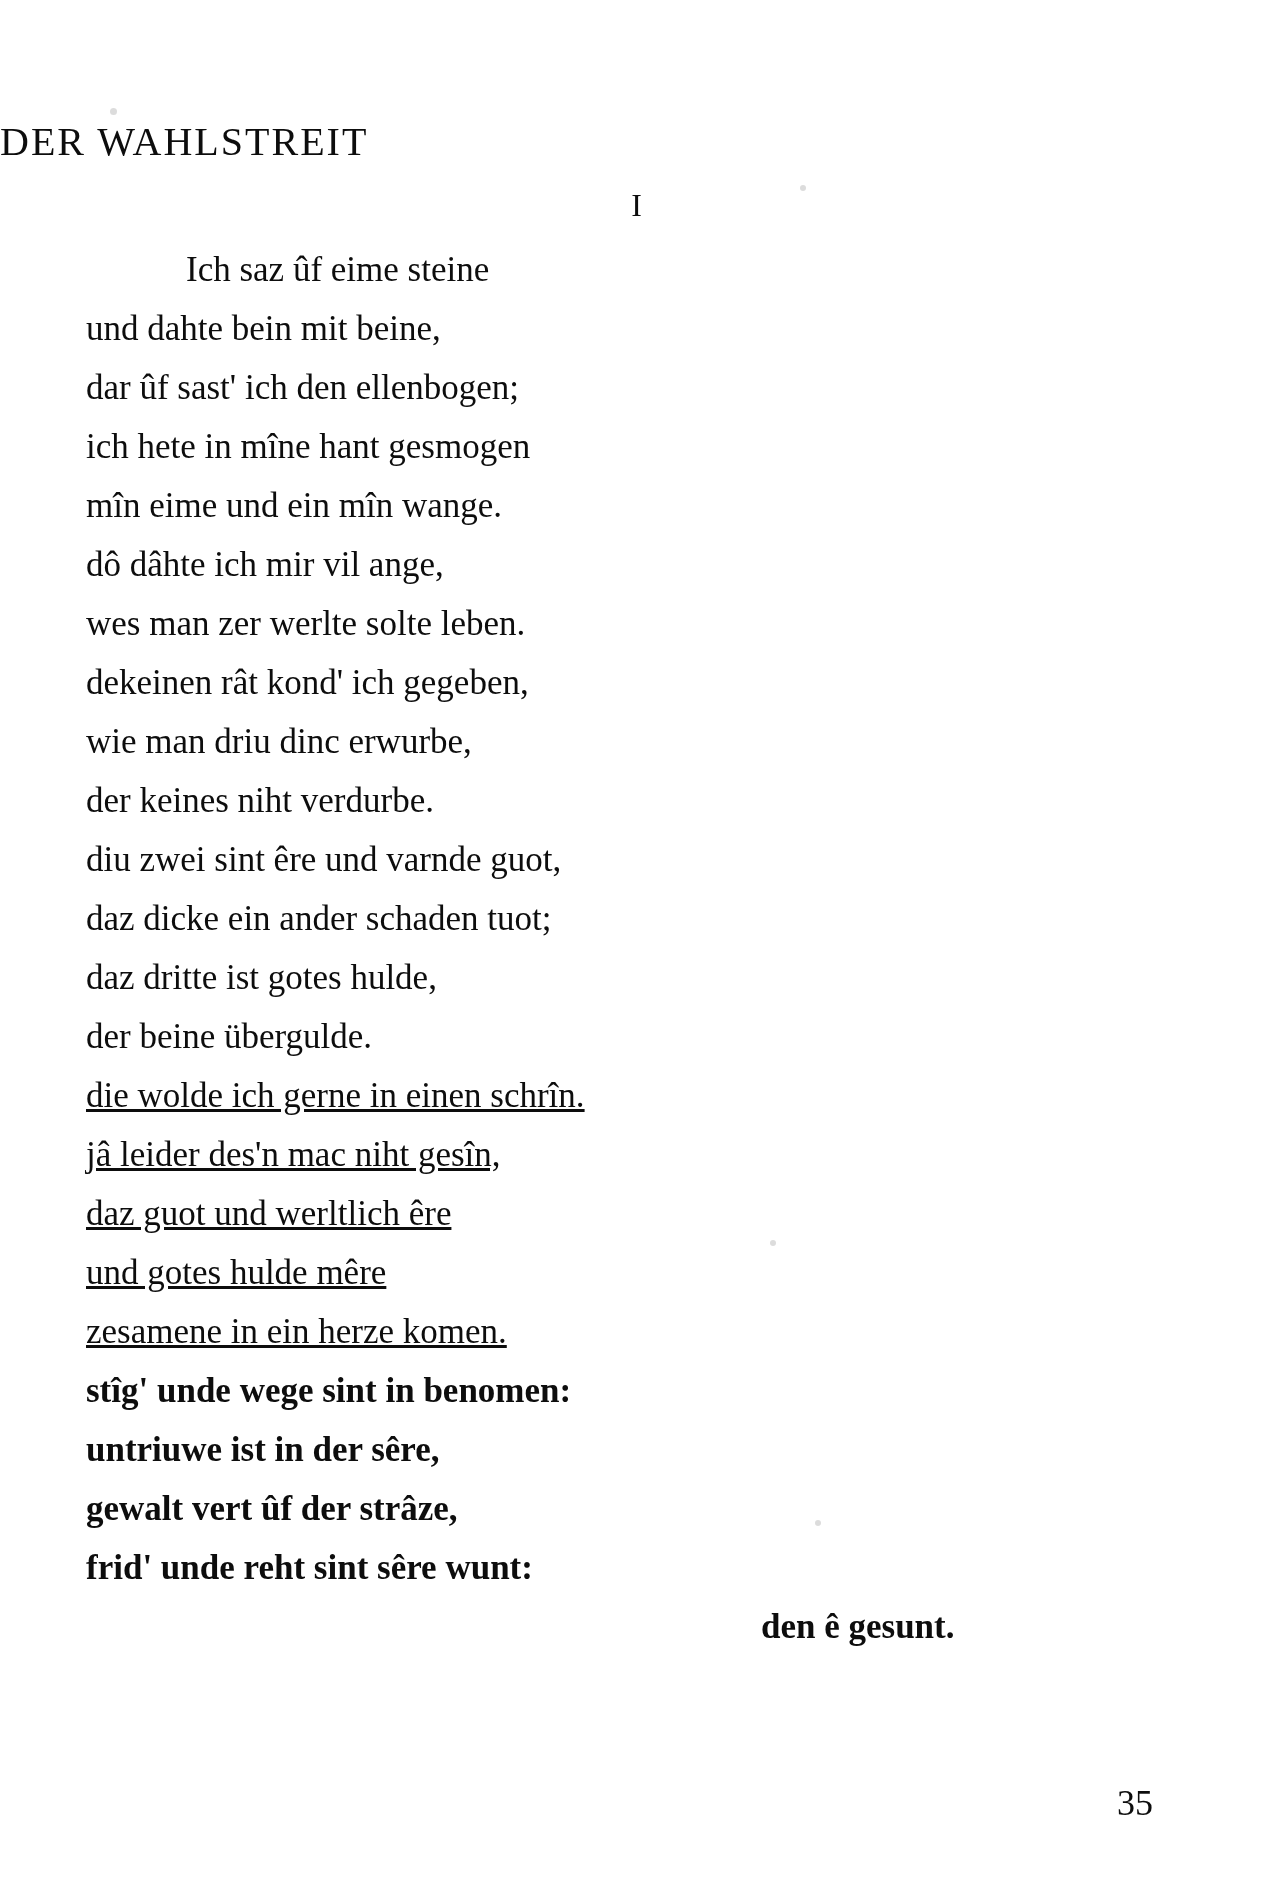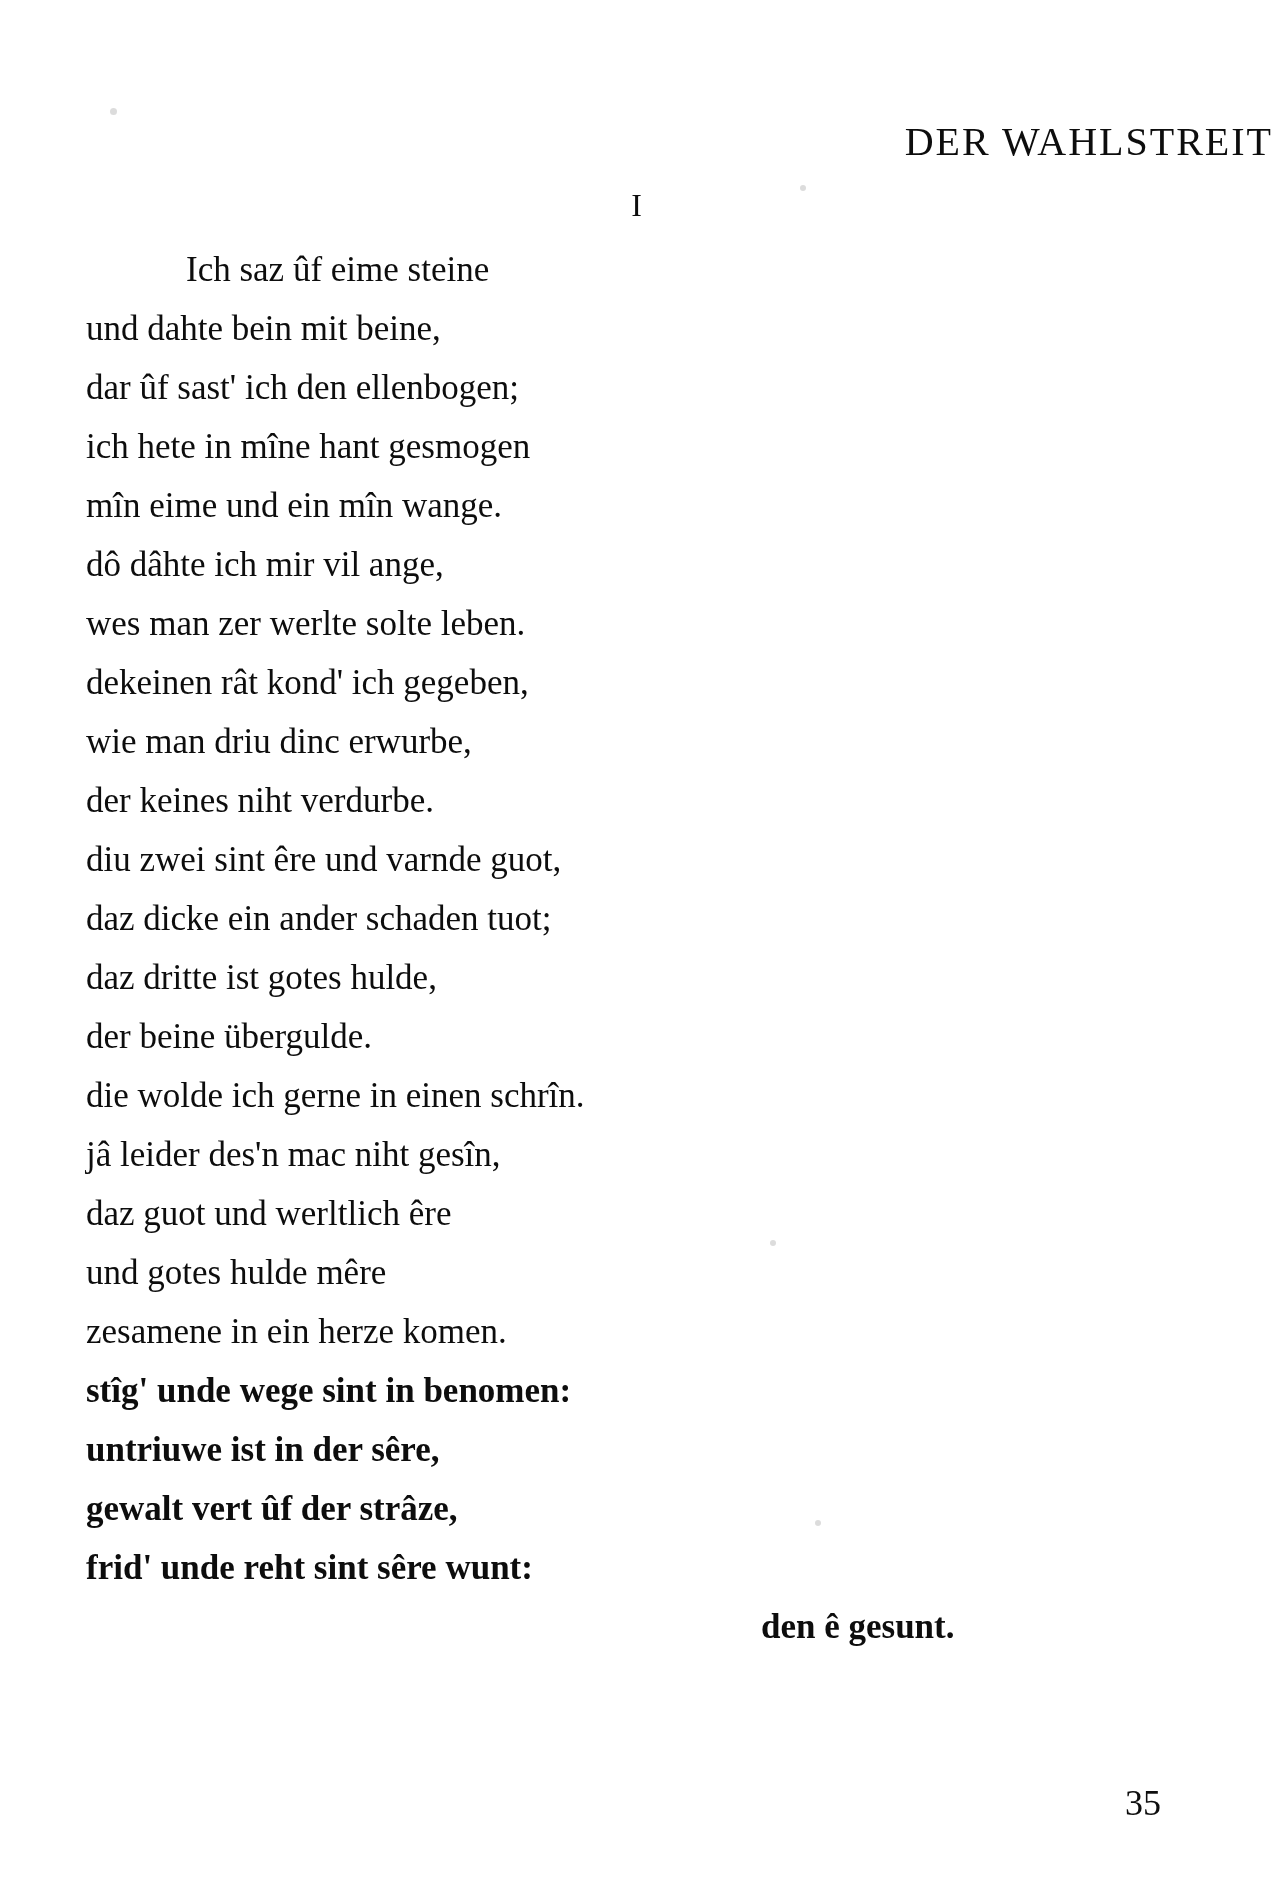--- a/index.html
+++ b/index.html
@@ -14,21 +14,21 @@
     font-family: "Liberation Serif", serif;
     color: #0d0d0d;
     overflow: hidden;
   }
   .page {
     position: absolute;
     inset: 0;
     padding: 0;
   }
   .title {
-    text-align: right;
+    text-align: left;
     font-size: 40px;
     letter-spacing: 2px;
     margin: 0;
     padding-top: 118px;
     font-weight: 400;
     font-family: "Liberation Serif", serif;
   }
   .section-number {
     text-align: center;
     font-size: 32px;
@@ -51,24 +51,25 @@
     padding-left: 185px;
   }
   .poem li.indent-wrap {
     padding-left: 760px;
   }
   .poem li.bold {
     font-weight: 600;
   }
   .poem li.semi {
     font-weight: 500;
+    text-decoration: underline;
   }
   .page-number {
     position: absolute;
-    right: 112px;
+    right: 120px;
     bottom: 66px;
     font-size: 36px;
   }
   
   .speck {
     position: absolute;
     background: #b9b9b9;
     border-radius: 50%;
     opacity: .5;
   }

